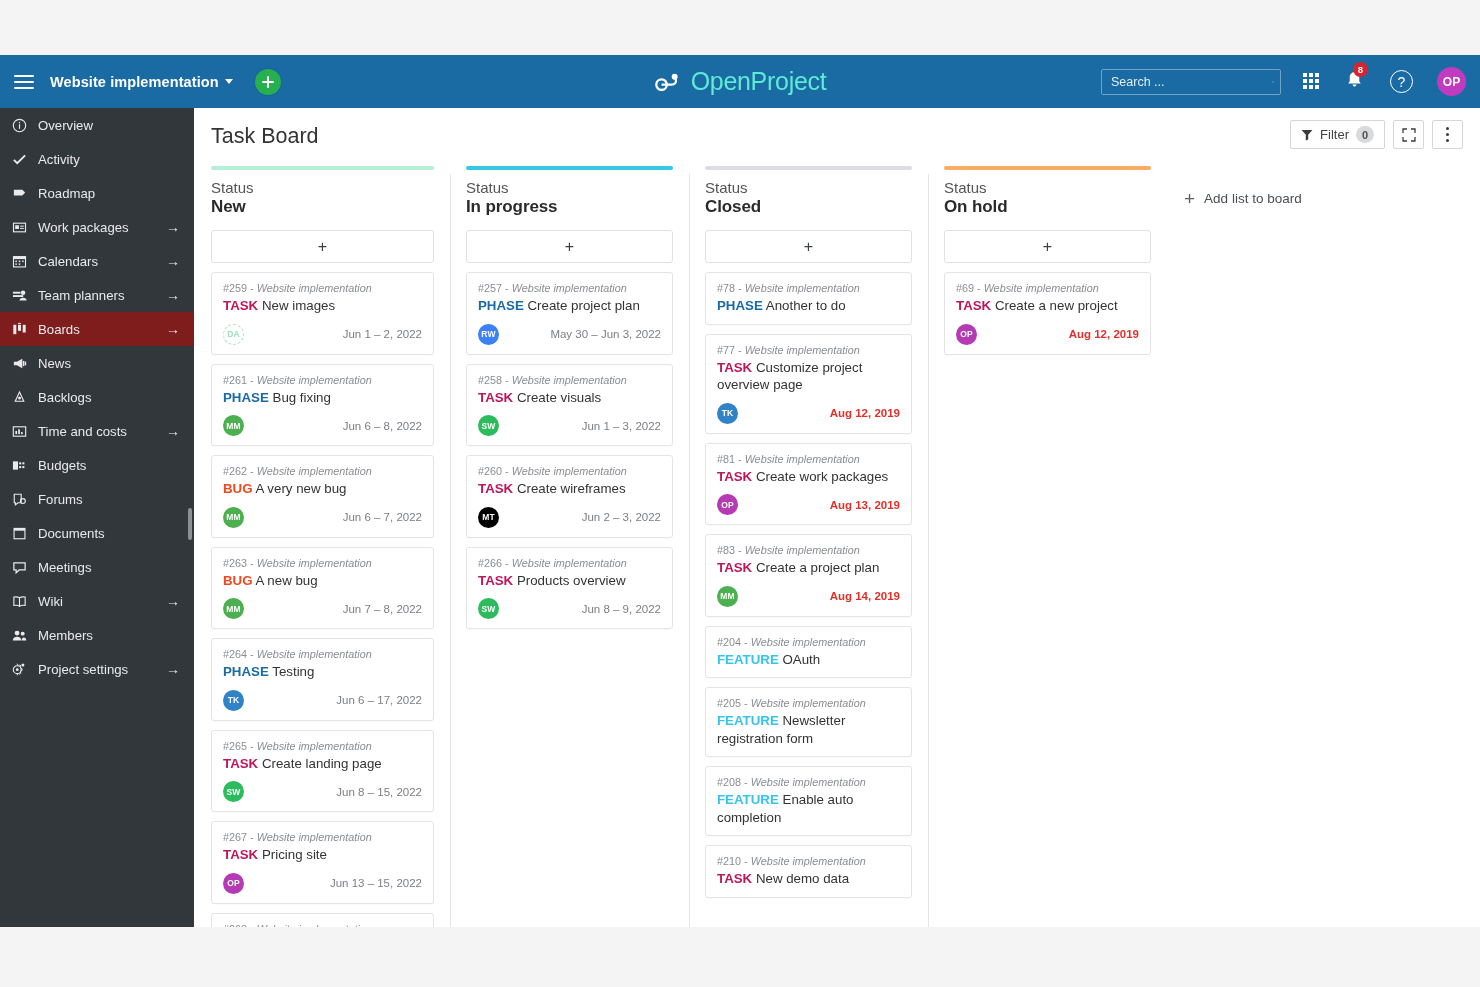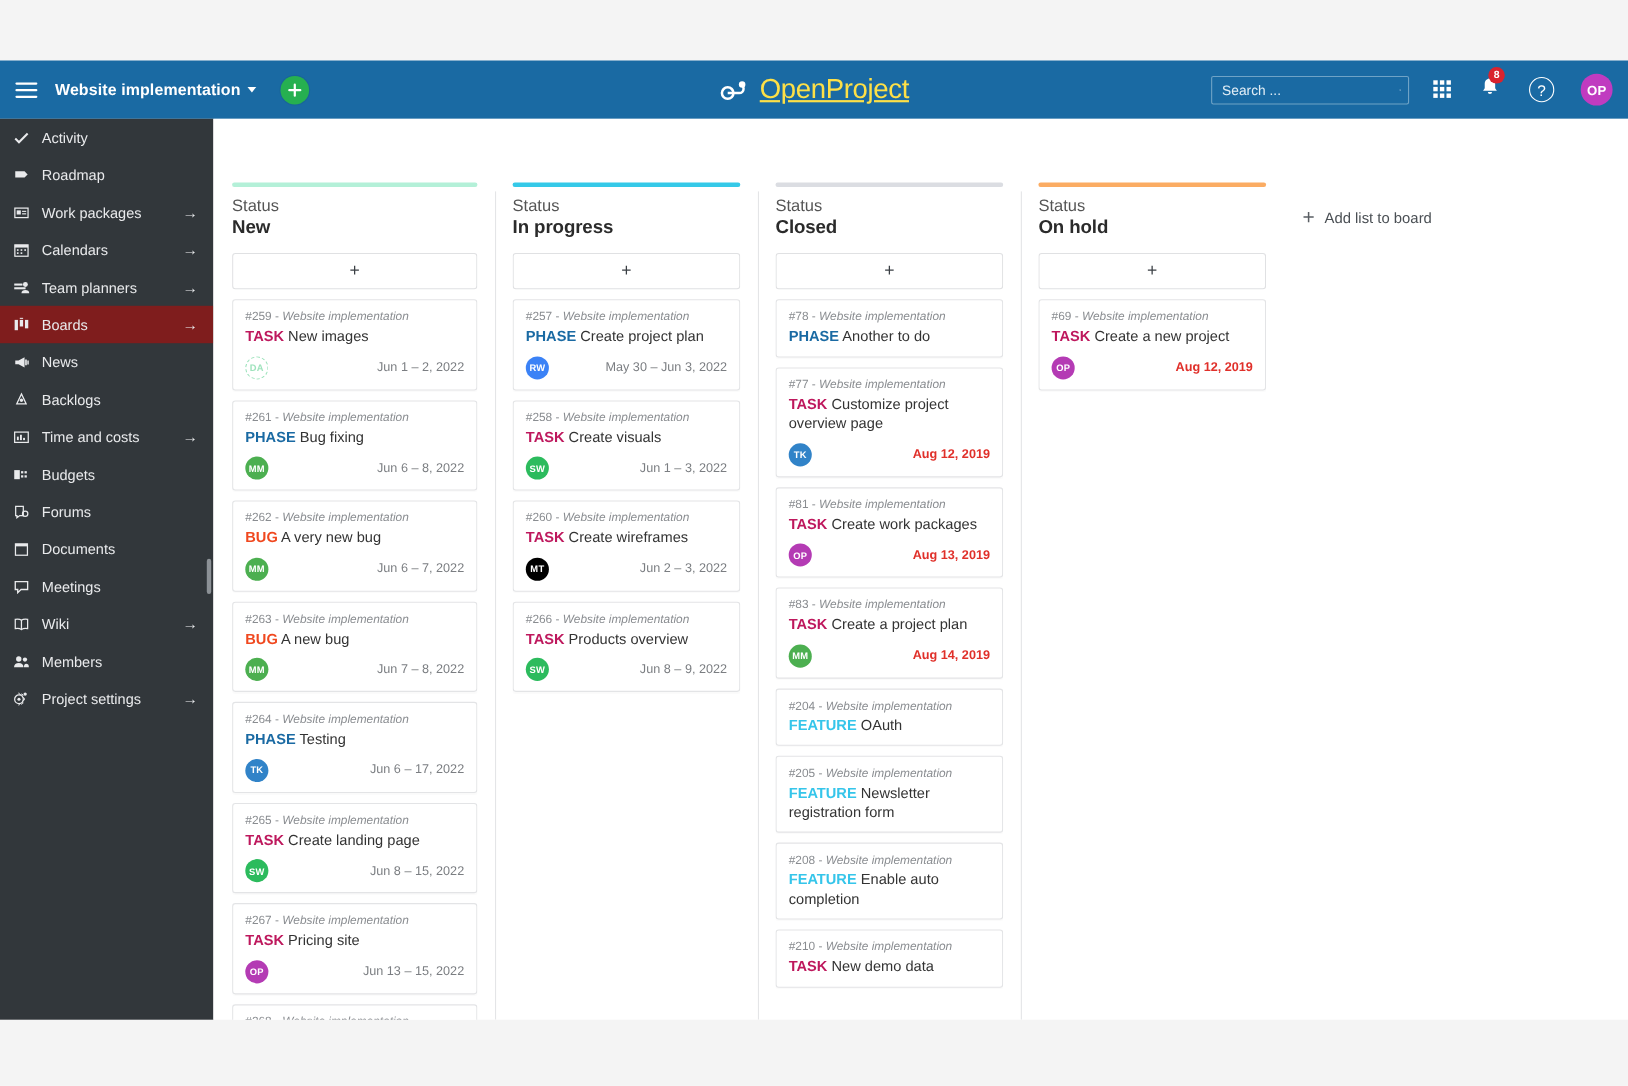--- a/index.html
+++ b/index.html
@@ -38,21 +38,21 @@
     content: ""; position: absolute; background: #fff; border-radius: 1px;
   }
   .add-green:before { left: 7px; top: 12px; width: 12px; height: 2px; }
   .add-green:after  { top: 7px; left: 12px; height: 12px; width: 2px; }
 
   .op-logo {
     position: absolute; left: 50%; transform: translateX(-50%);
     display: flex; align-items: center; gap: 9px;
   }
   .op-logo .mark { width: 28px; height: 22px; }
-  .op-logo .wordmark { color: #fde047; font-size: 25px; font-weight: 400; letter-spacing: -.3px; text-decoration: underline; }
+  .op-logo .wordmark { color: #5eead4; font-size: 25px; font-weight: 400; letter-spacing: -.3px; }
 
   .topright {
     position: absolute; right: 0; top: 0; height: 53px;
     display: flex; align-items: center; gap: 0;
   }
   .searchbox {
     width: 180px; height: 26px; border: 1px solid #6fa3c6; background: #1a6aa3;
     border-radius: 2px; display: flex; align-items: center; padding: 0 6px 0 9px;
     margin-right: 22px;
   }
@@ -243,20 +243,30 @@
       <div class="help-icon">?</div>
       <div class="avatar-op">OP</div>
     </div>
   </div>
 
   <div class="sidebar">
     <div id="side-items">
         <div class="side-item">
           <span class="ico">
             <svg width="15" height="15" viewBox="0 0 16 16">
+              <circle cx="8" cy="8" r="6.6" fill="none" stroke="currentColor" stroke-width="1.2"></circle>
+              <rect x="7.4" y="6.6" width="1.2" height="5" fill="currentColor"></rect>
+              <rect x="7.4" y="4.2" width="1.2" height="1.4" fill="currentColor"></rect>
+            </svg>
+          </span>
+          <span class="lbl">Overview</span>
+        </div>
+        <div class="side-item">
+          <span class="ico">
+            <svg width="15" height="15" viewBox="0 0 16 16">
               <path d="M2 8.4l3.6 3.6L14 3.6" fill="none" stroke="currentColor" stroke-width="2"></path>
             </svg>
           </span>
           <span class="lbl">Activity</span>
         </div>
         <div class="side-item">
           <span class="ico">
             <svg width="15" height="15" viewBox="0 0 16 16">
               <path d="M2 4h9l3 3-3 3H2z" fill="currentColor"></path>
             </svg>
@@ -414,20 +424,44 @@
             </svg>
           </span>
           <span class="lbl">Project settings</span>
           <span class="arr">→</span>
         </div>
       </div>
     <div class="side-scroll"></div>
   </div>
 
   <div class="main">
+    <div class="main-head">
+      <div class="page-title">Task Board</div>
+      <div class="head-actions">
+        <div class="btn-outline">
+          <svg width="12" height="12" viewBox="0 0 12 12">
+            <path d="M0.6 1h10.8L7.2 5.8v4.6L4.8 11.4V5.8z" fill="#3b3b3b"></path>
+          </svg>
+          <span>Filter</span>
+          <span class="filter-count">0</span>
+        </div>
+        <div class="btn-sq">
+          <svg width="14" height="14" viewBox="0 0 14 14">
+            <path d="M1 5V1h4M13 5V1H9M1 9v4h4M13 9v4H9" fill="none" stroke="#3b3b3b" stroke-width="1.3"></path>
+          </svg>
+        </div>
+        <div class="btn-sq">
+          <span class="dots">
+              <i></i>
+              <i></i>
+              <i></i>
+            </span>
+        </div>
+      </div>
+    </div>
 
     <div class="board" id="board">
         <div class="column">
           <div class="col-bar" style="background:#b4f0d8"></div>
           <div class="col-label">Status</div>
           <div class="col-name">New</div>
           <div class="col-scroll">
             <div class="add-card">+</div>
             <div class="card">
               <div class="card-meta"><span>#259</span><span>&nbsp;-&nbsp;</span><span class="proj">Website implementation</span></div>

